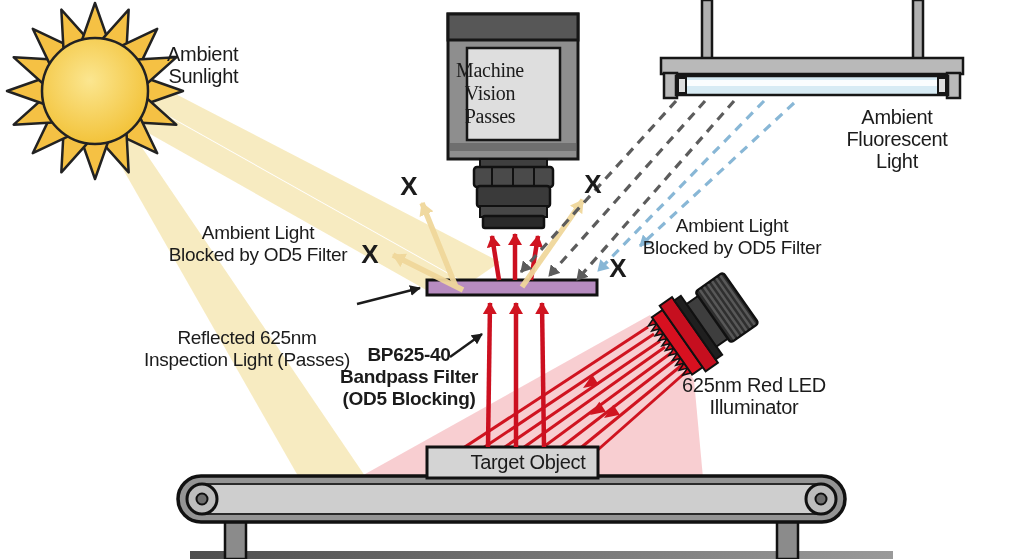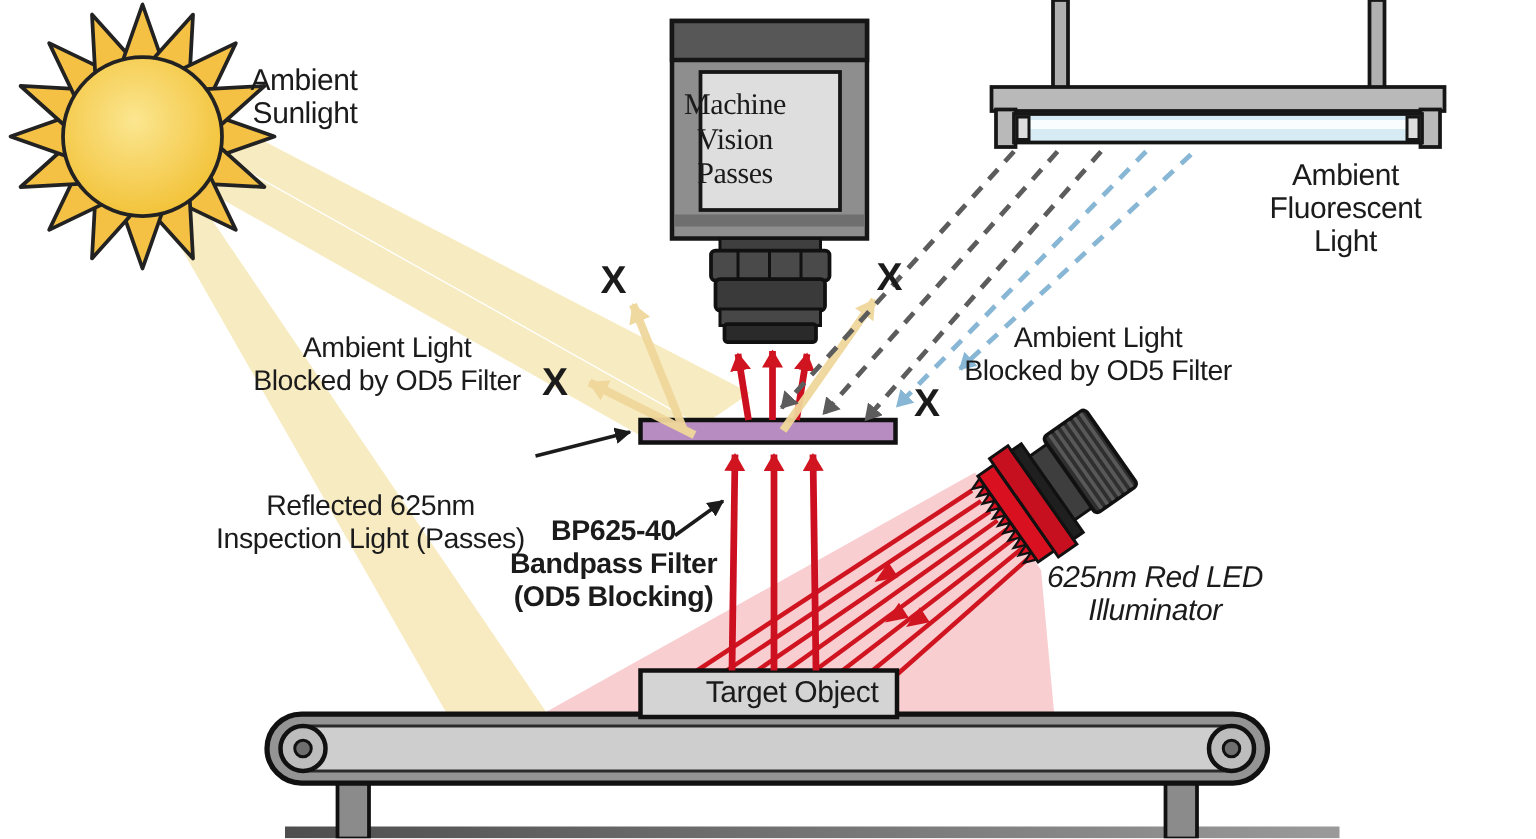--- a/index.html
+++ b/index.html
@@ -218,21 +218,21 @@
   <div>BP625-40</div>
   <div>Bandpass Filter</div>
   <div>(OD5 Blocking)</div>
 </div>
 
 <div class="label" style="left:732px;top:215px;">
   <div>Ambient Light</div>
   <div>Blocked by OD5 Filter</div>
 </div>
 
-<div class="label" style="left:770px;top:374px;font-size:20px;font-style:italic;">
+<div class="label" style="left:754px;top:374px;font-size:20px;">
   <div>625nm Red LED</div>
   <div>Illuminator</div>
 </div>
 
 <div class="label target-label" style="left:512px;top:451px;">
   <span>Target Object</span>
 </div>
 
 <div class="xmark" style="left:409px;top:186px;">X</div>
 <div class="xmark" style="left:370px;top:254px;">X</div>

